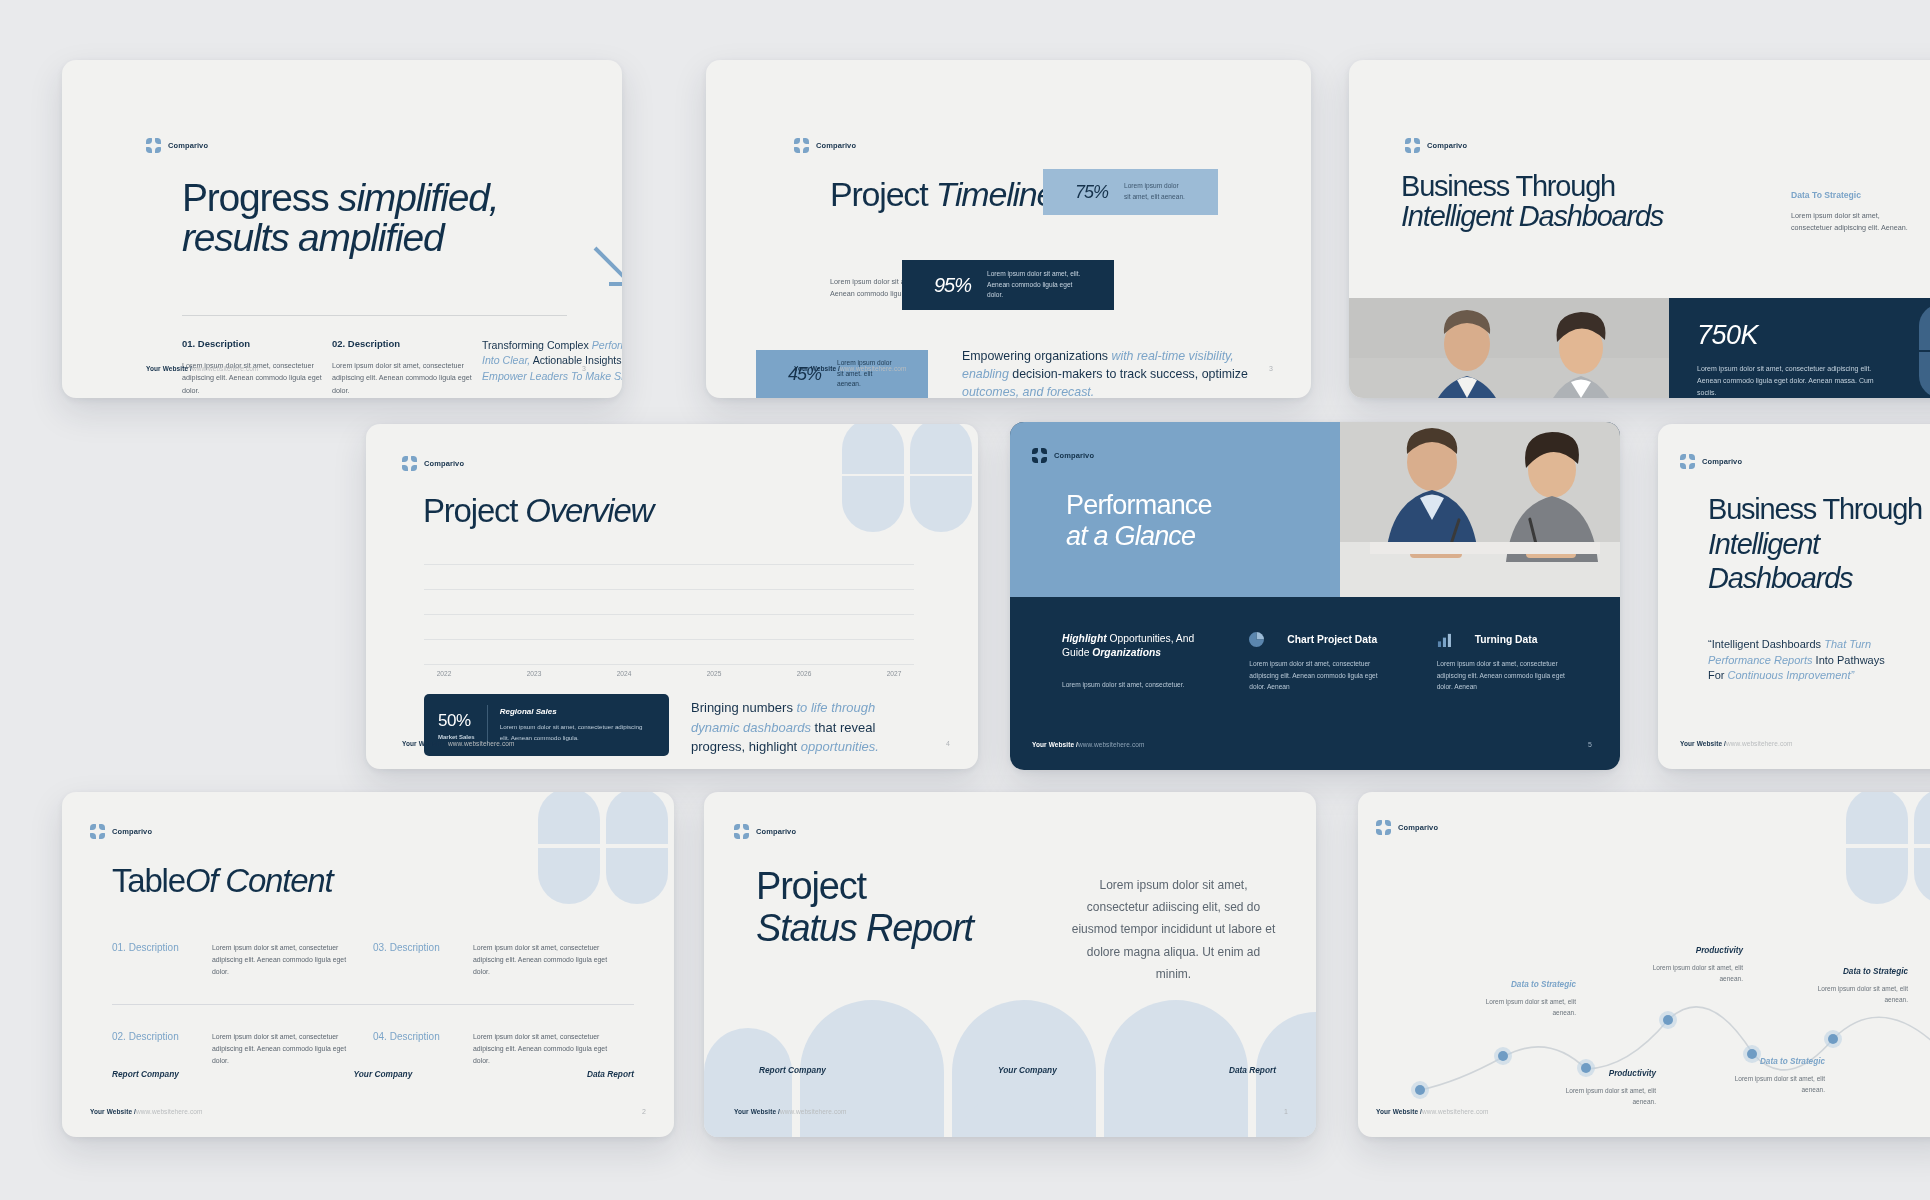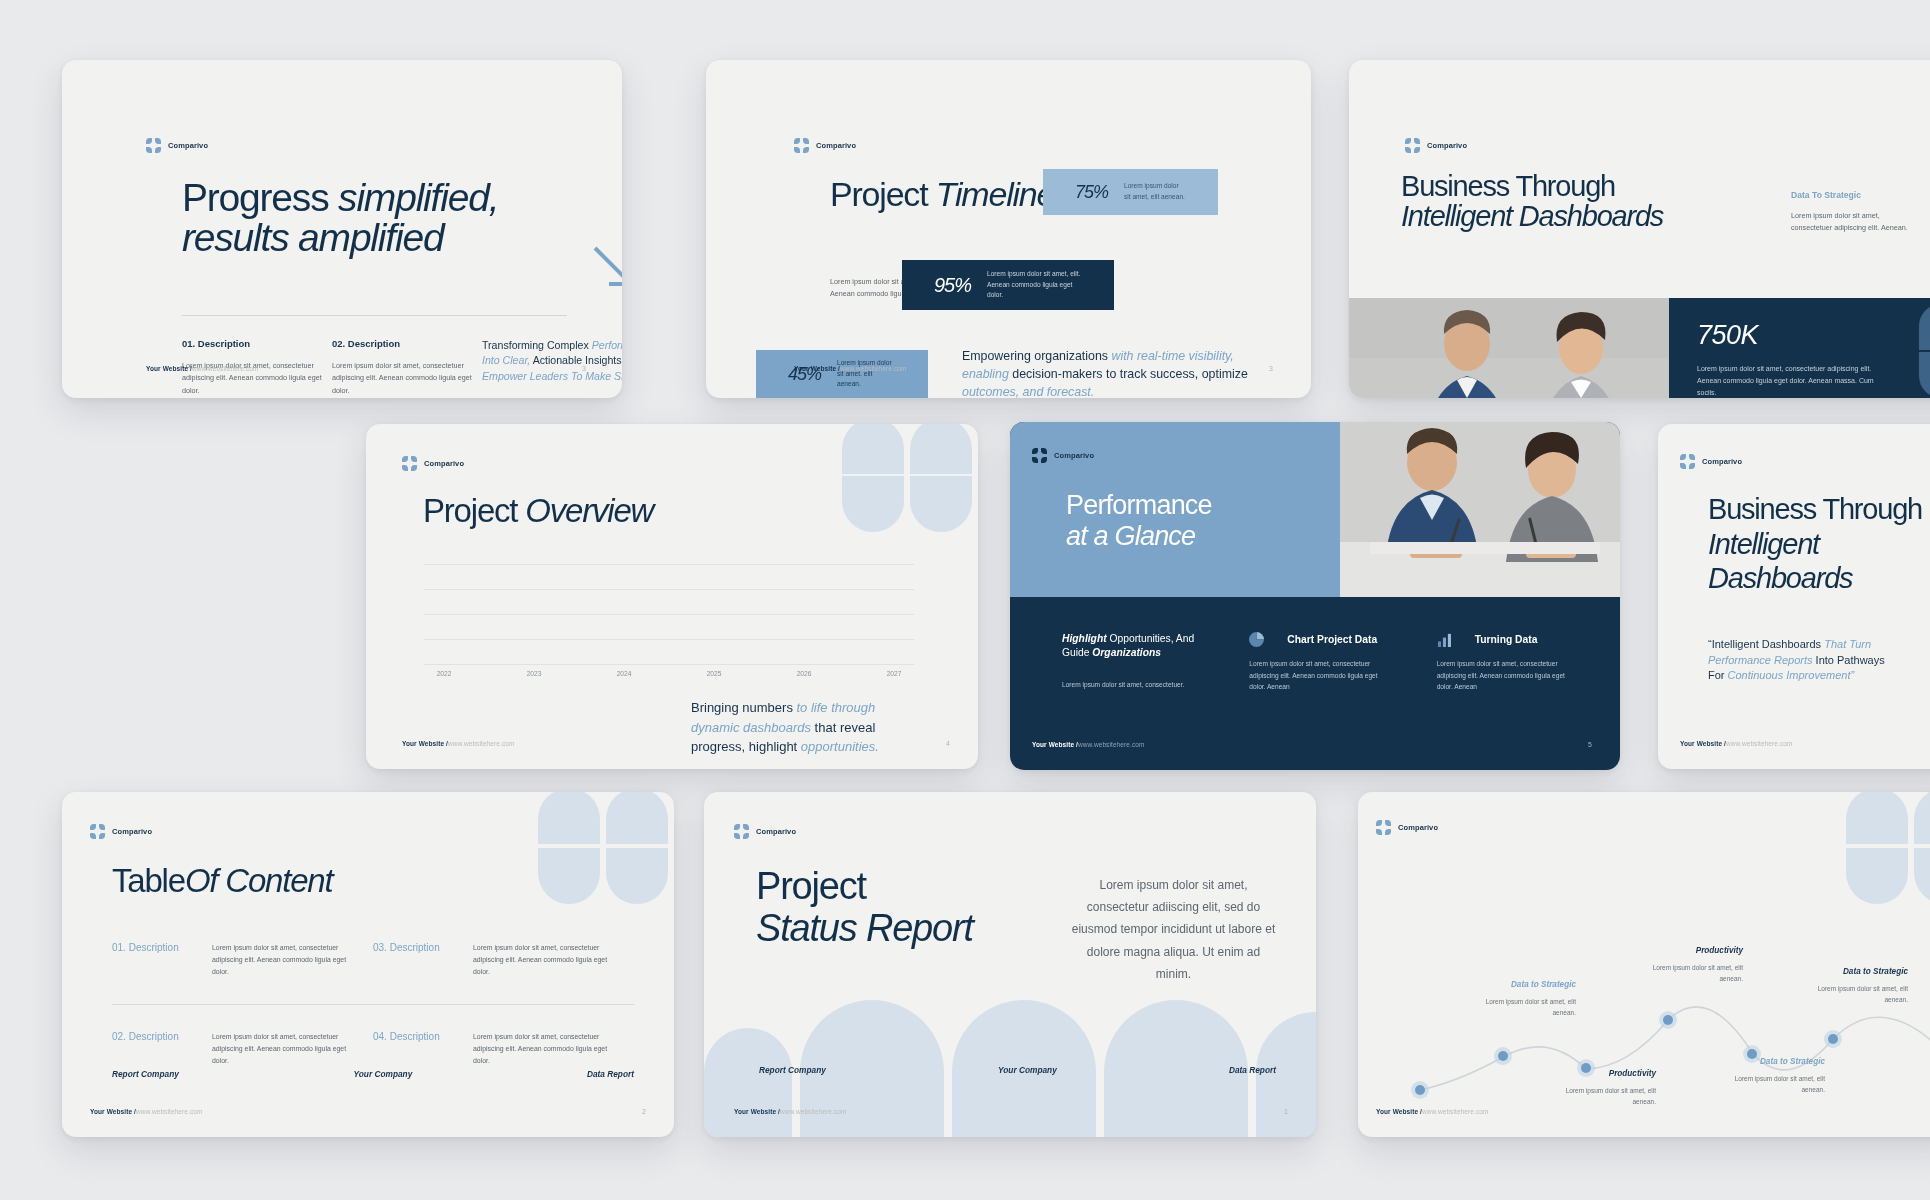--- a/index.html
+++ b/index.html
@@ -367,20 +367,31 @@
     </div>
     <div class="xlab">
       <span>2022</span>
       <span>2023</span>
       <span>2024</span>
       <span>2025</span>
       <span>2026</span>
       <span>2027</span>
     </div>
 
+    <div class="kpibox">
+      <div>
+        <div class="p">50%</div>
+        <div class="sub">Market Sales</div>
+      </div>
+      <div class="vr"></div>
+      <div class="rt">
+        <div class="t1">Regional Sales</div>
+        <div class="t2">Lorem ipsum dolor sit amet, consectetuer adipiscing elit. Aenean commodo ligula.</div>
+      </div>
+    </div>
 
     <div class="right">
       <span>Bringing numbers </span><i>to life through dynamic dashboards</i><span> that reveal progress, highlight </span><i>opportunities.</i>
     </div>
     <div class="foot">
       <b>Your Website /</b><span>www.websitehere.com</span>
     </div>
     <div class="pageno">4</div>
   </div>
 

